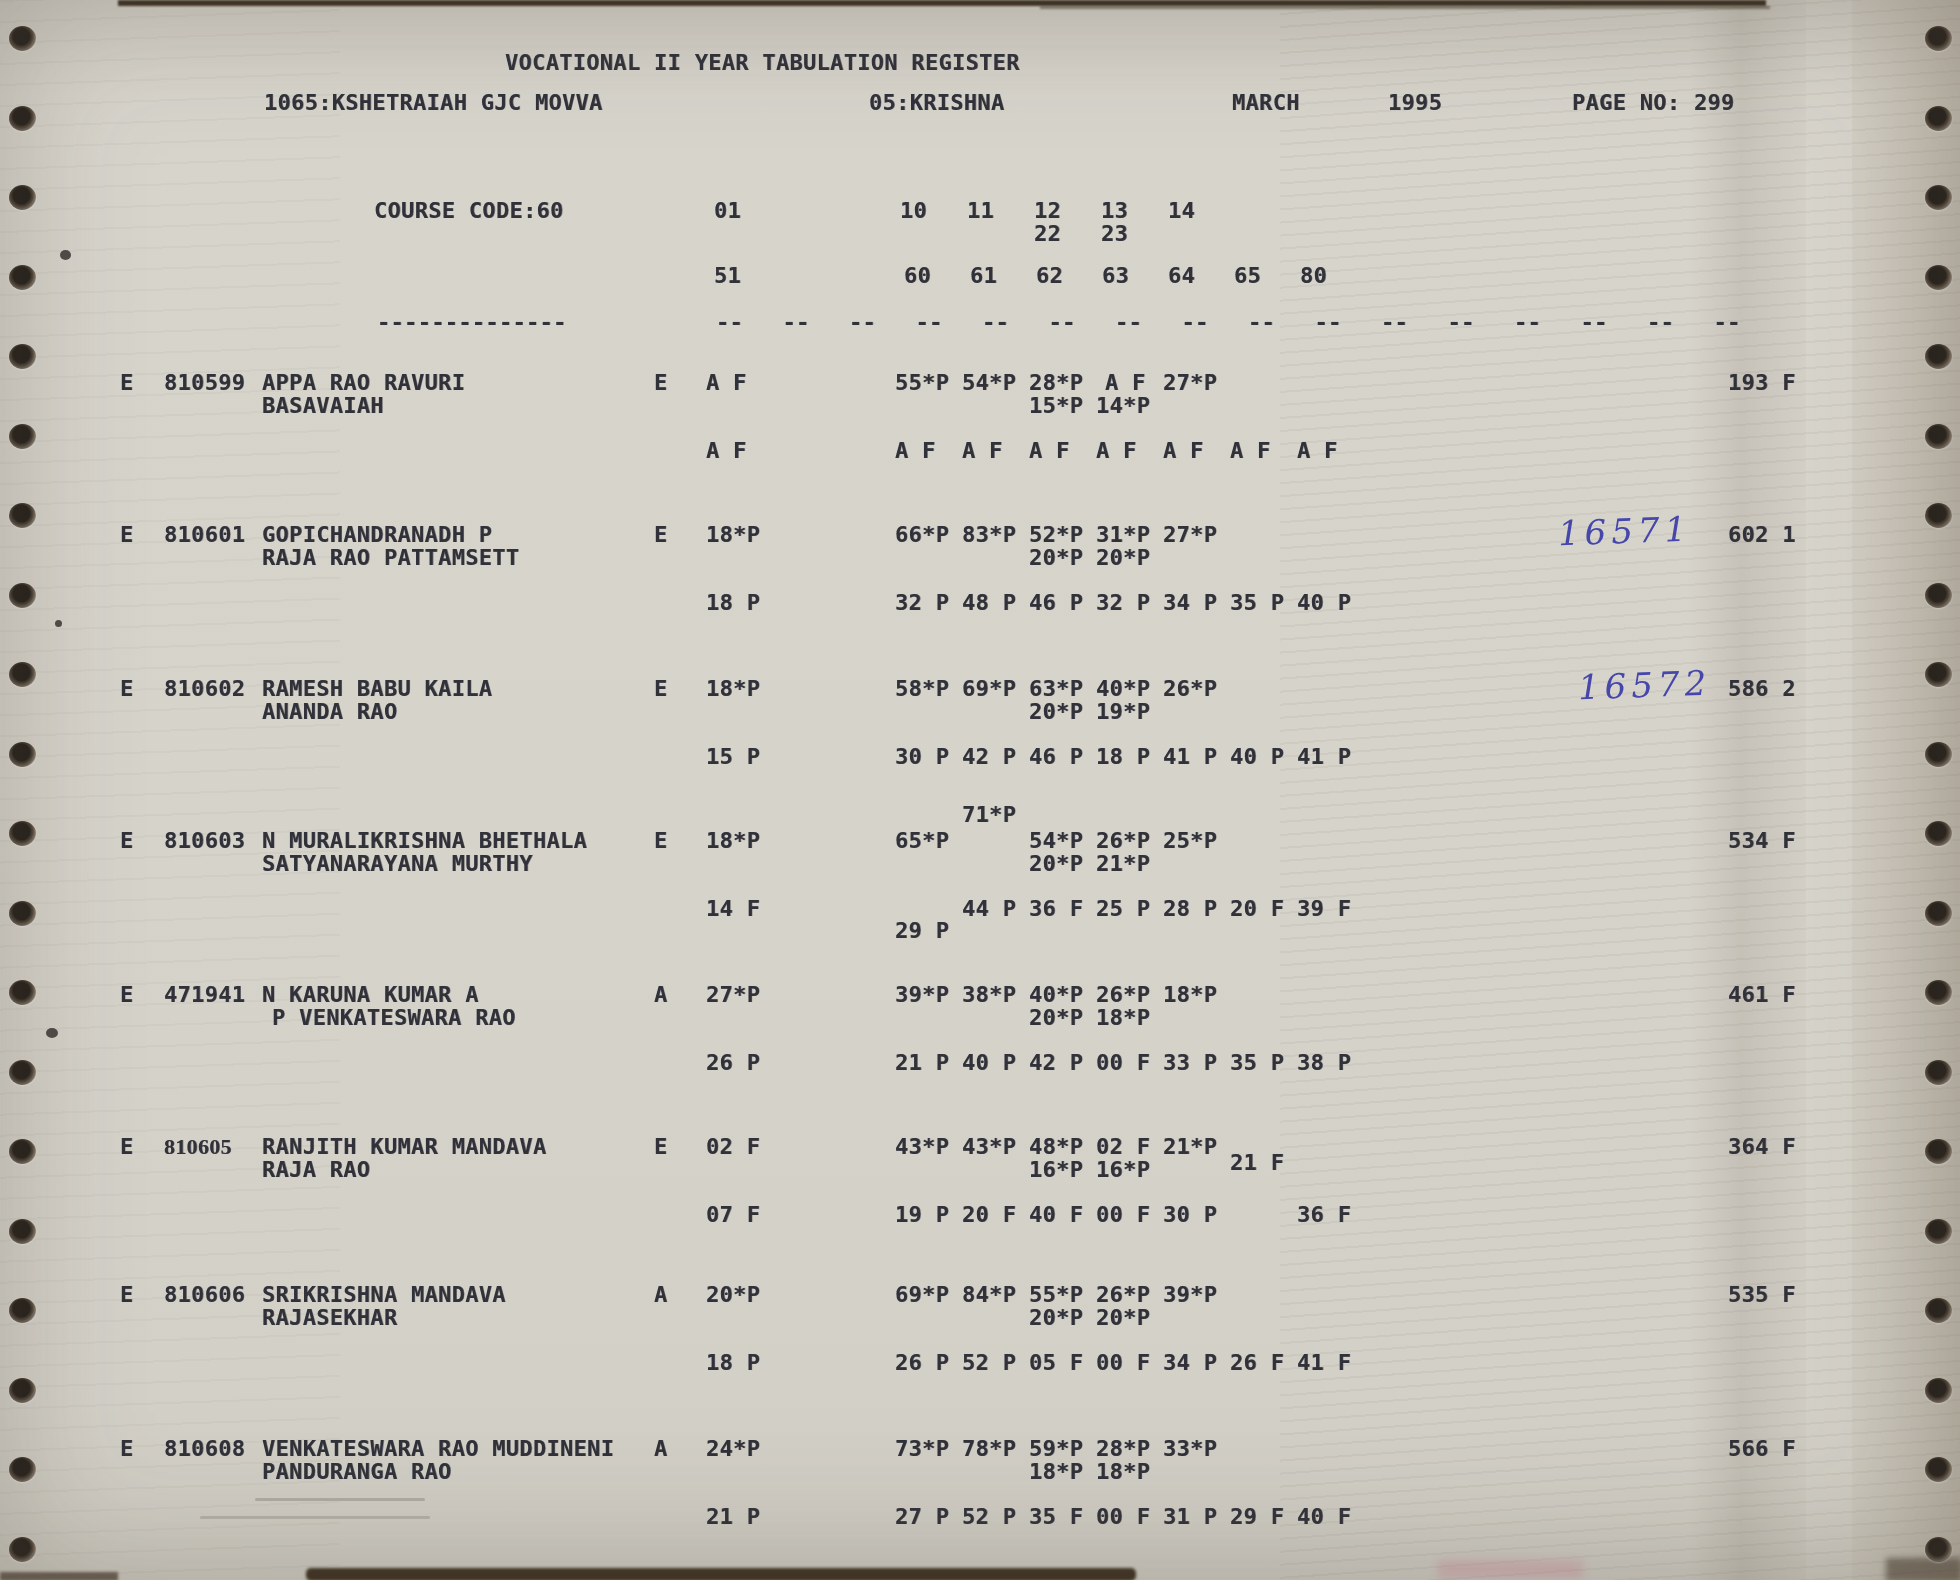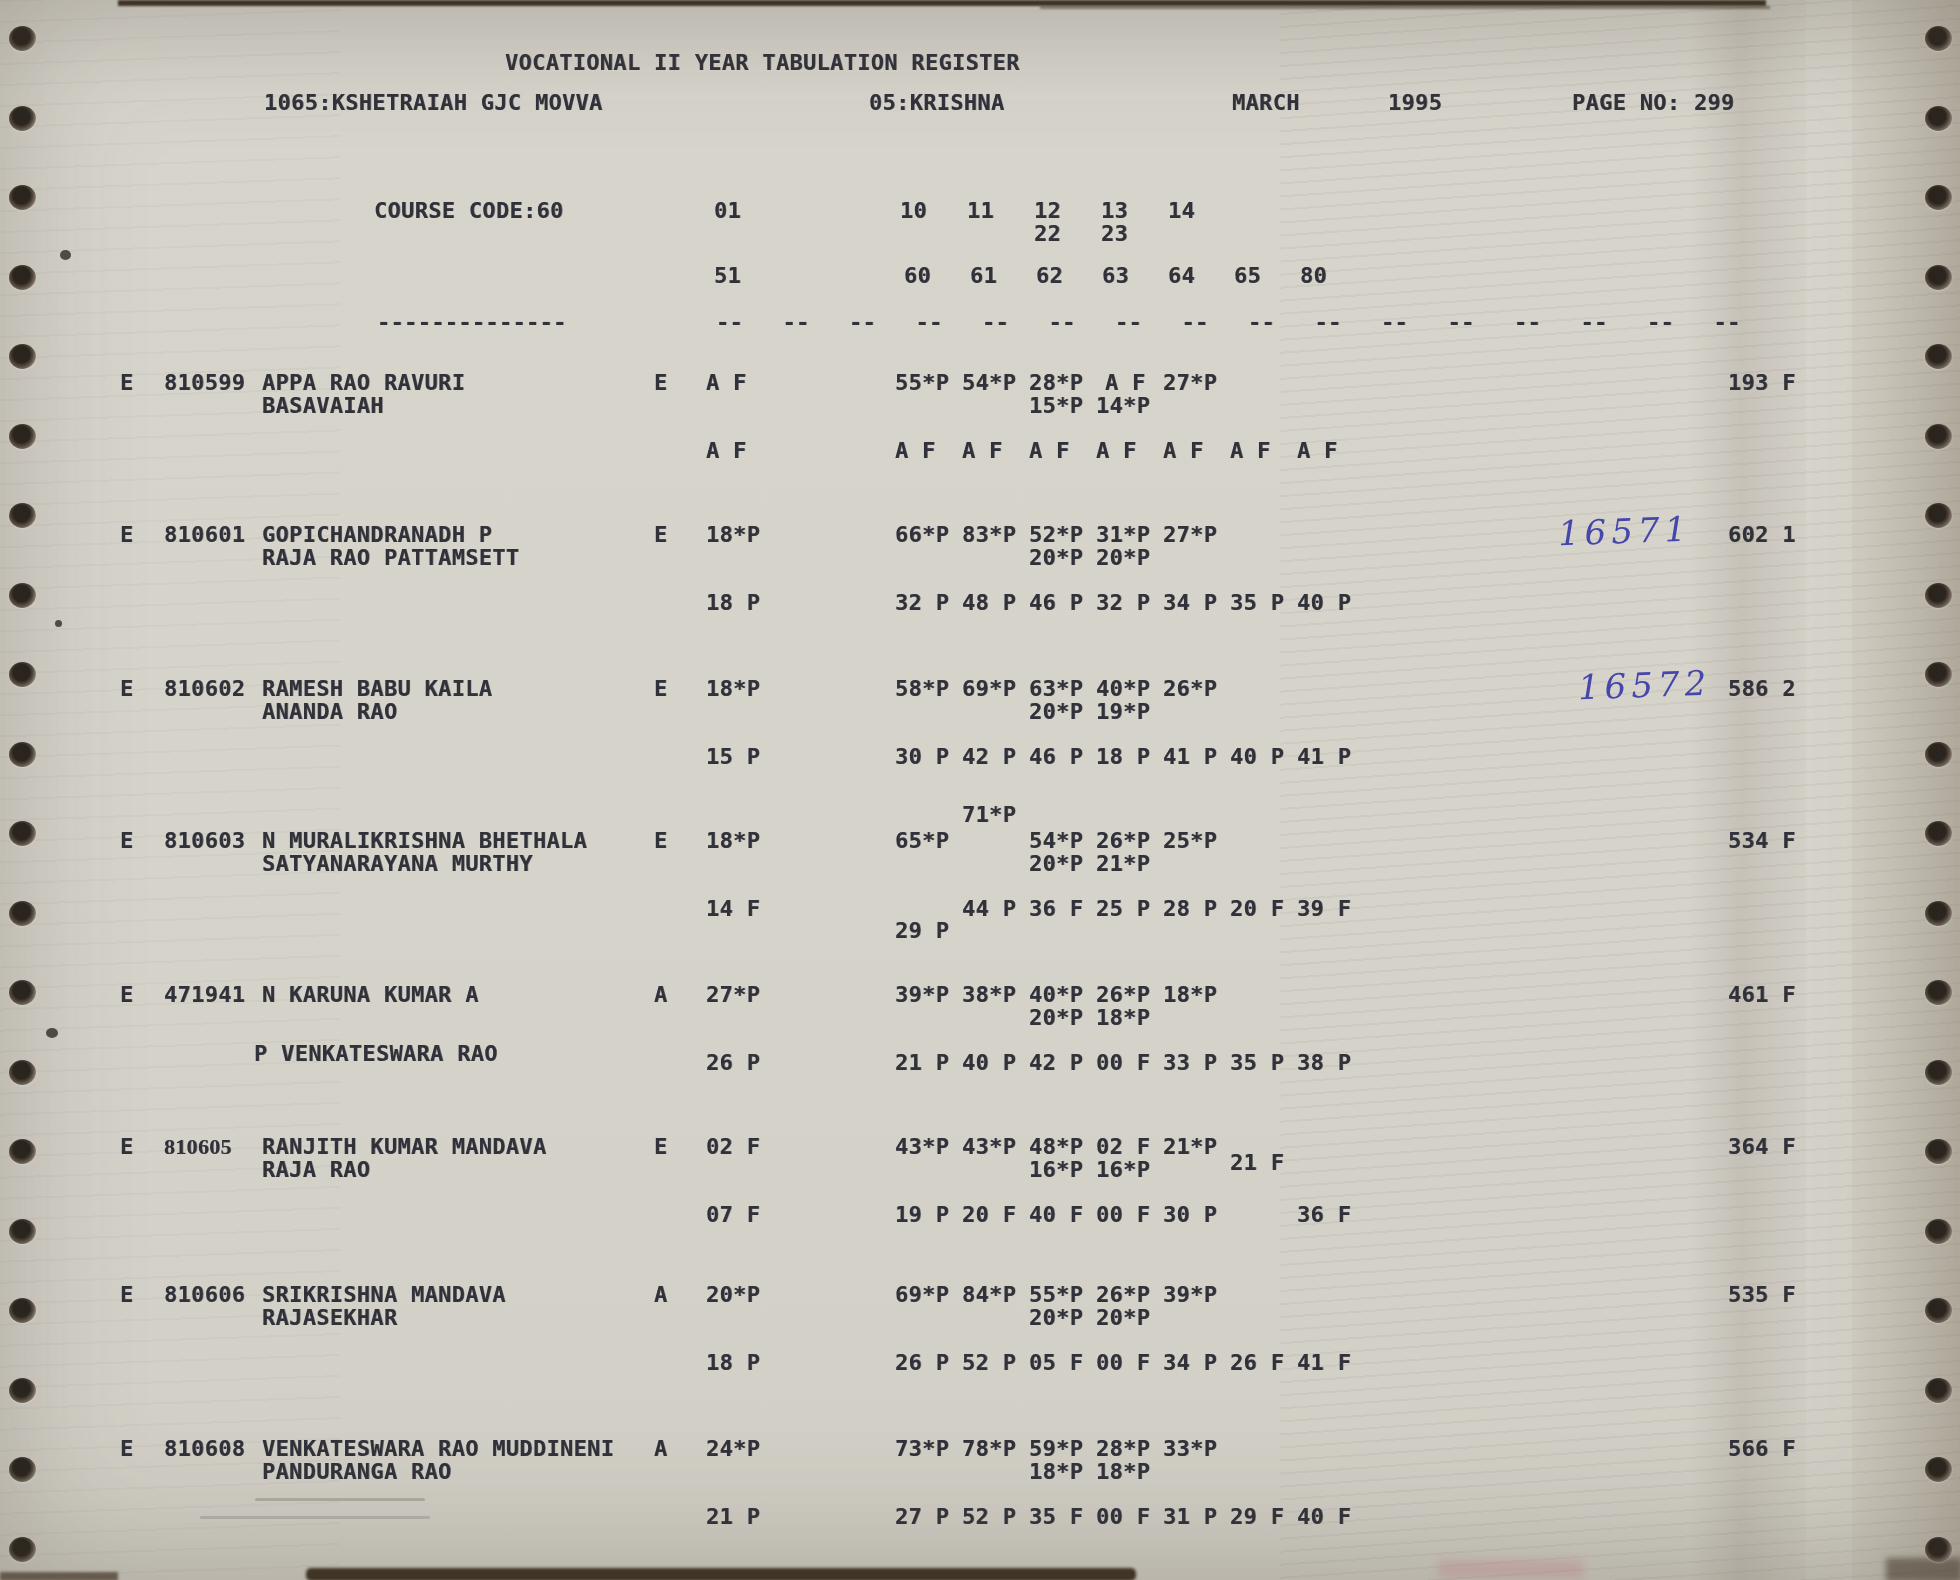--- a/index.html
+++ b/index.html
@@ -243,21 +243,21 @@
             <div class="t" style="left: 1096px; top: 898px;">25 P</div>
             <div class="t" style="left: 1163px; top: 898px;">28 P</div>
             <div class="t" style="left: 1230px; top: 898px;">20 F</div>
             <div class="t" style="left: 1297px; top: 898px;">39 F</div>
             <div class="t" style="left: 1728px; top: 830px;">534 F</div>
           </div>
           <div>
             <div class="t" style="left: 120px; top: 984px;">E</div>
             <div class="t" style="left: 164px; top: 984px;">471941</div>
             <div class="t" style="left: 262px; top: 984px;">N KARUNA KUMAR A</div>
-            <div class="t" style="left: 254px; top: 1007px; margin-top: 36px;">P VENKATESWARA RAO</div>
+            <div class="t" style="left: 272px; top: 1007px;">P VENKATESWARA RAO</div>
             <div class="t" style="left: 654px; top: 984px;">A</div>
             <div class="t" style="left: 706px; top: 984px;">27*P</div>
             <div class="t" style="left: 895px; top: 984px;">39*P</div>
             <div class="t" style="left: 962px; top: 984px;">38*P</div>
             <div class="t" style="left: 1029px; top: 984px;">40*P</div>
             <div class="t" style="left: 1096px; top: 984px;">26*P</div>
             <div class="t" style="left: 1163px; top: 984px;">18*P</div>
             <div class="t" style="left: 1029px; top: 1007px;">20*P</div>
             <div class="t" style="left: 1096px; top: 1007px;">18*P</div>
             <div class="t" style="left: 706px; top: 1052px;">26 P</div>

